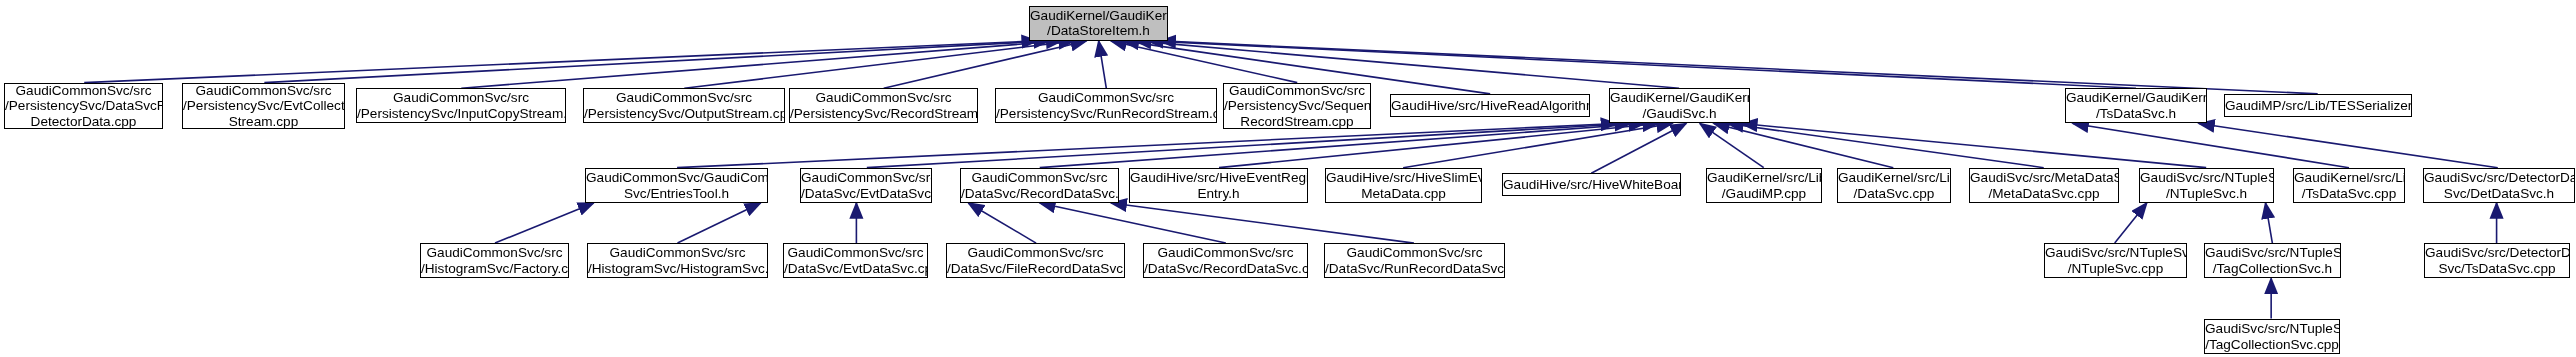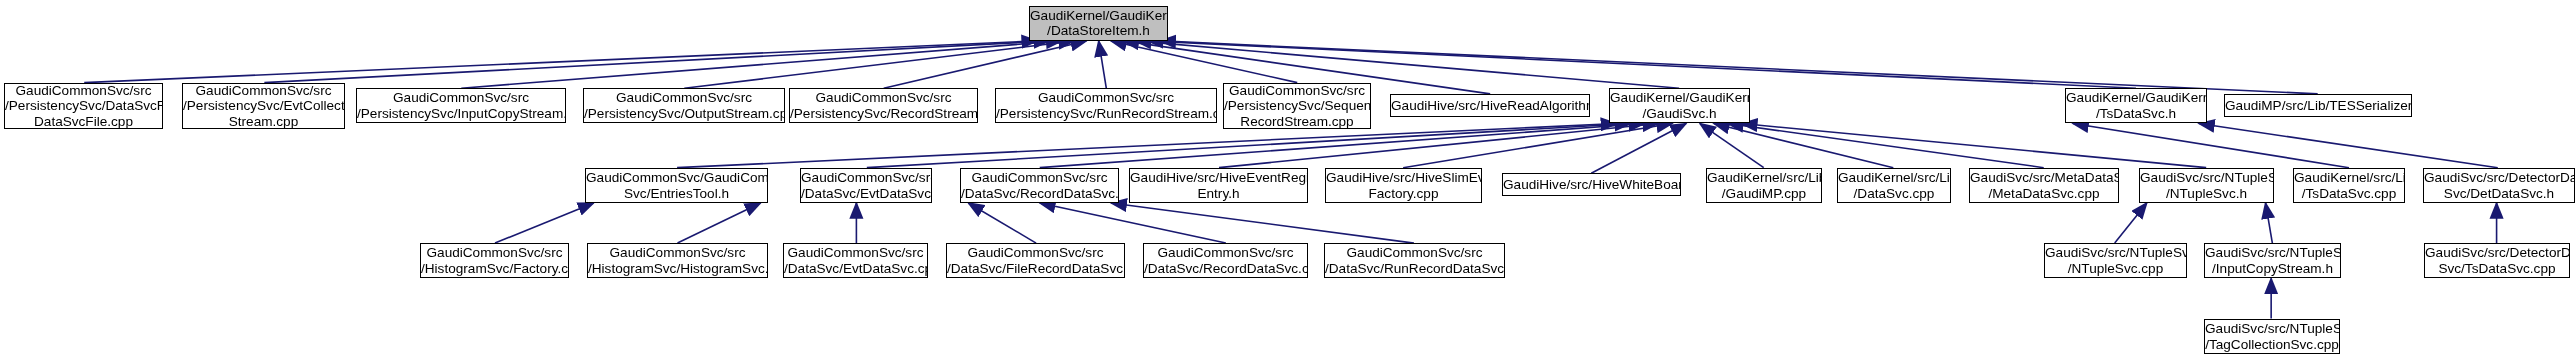--- a/index.html
+++ b/index.html
@@ -85,21 +85,21 @@
       <line x1="2830" y1="397" x2="2830" y2="347" stroke="#191970" stroke-width="2" marker-end="url(#arrow)"></line>
     </svg>
 
 <div class="node root" style="left: 1029px; top: 5.6px; width: 139px; height: 35px; background: rgb(191, 191, 191); border-color: rgb(0, 0, 0); color: rgb(0, 0, 0);">
       <div class="nl">GaudiKernel/GaudiKernel</div>
       <div class="nl">/DataStoreItem.h</div>
     </div>
     <div class="node" style="left: 4px; top: 83px; width: 159px; height: 46px; background: rgb(255, 255, 255); border-color: rgb(0, 0, 0); color: rgb(0, 0, 0);">
       <div class="nl">GaudiCommonSvc/src</div>
       <div class="nl">/PersistencySvc/DataSvcFile</div>
-      <div class="nl">DataSvcFile.cpp</div>
+      <div class="nl">DetectorData.cpp</div>
     </div>
     <div class="node" style="left: 182px; top: 83px; width: 163px; height: 46px; background: rgb(255, 255, 255); border-color: rgb(0, 0, 0); color: rgb(0, 0, 0);">
       <div class="nl">GaudiCommonSvc/src</div>
       <div class="nl">/PersistencySvc/EvtCollection</div>
       <div class="nl">Stream.cpp</div>
     </div>
     <div class="node" style="left: 356px; top: 88px; width: 210px; height: 35px; background: rgb(255, 255, 255); border-color: rgb(0, 0, 0); color: rgb(0, 0, 0);">
       <div class="nl">GaudiCommonSvc/src</div>
       <div class="nl">/PersistencySvc/InputCopyStream.cpp</div>
     </div>
@@ -145,21 +145,21 @@
     <div class="node" style="left: 960px; top: 168px; width: 159px; height: 35px; background: rgb(255, 255, 255); border-color: rgb(0, 0, 0); color: rgb(0, 0, 0);">
       <div class="nl">GaudiCommonSvc/src</div>
       <div class="nl">/DataSvc/RecordDataSvc.h</div>
     </div>
     <div class="node" style="left: 1129px; top: 168px; width: 179px; height: 35px; background: rgb(255, 255, 255); border-color: rgb(0, 0, 0); color: rgb(0, 0, 0);">
       <div class="nl">GaudiHive/src/HiveEventRegistry</div>
       <div class="nl">Entry.h</div>
     </div>
     <div class="node" style="left: 1325px; top: 168px; width: 157px; height: 35px; background: rgb(255, 255, 255); border-color: rgb(0, 0, 0); color: rgb(0, 0, 0);">
       <div class="nl">GaudiHive/src/HiveSlimEvent</div>
-      <div class="nl">Factory.cpp</div>
+      <div class="nl">MetaData.cpp</div>
     </div>
     <div class="node" style="left: 1502px; top: 173px; width: 179px; height: 23px; background: rgb(255, 255, 255); border-color: rgb(0, 0, 0); color: rgb(0, 0, 0);">
       <div class="nl">GaudiHive/src/HiveWhiteBoard.cpp</div>
     </div>
     <div class="node" style="left: 1706px; top: 168px; width: 116px; height: 35px; background: rgb(255, 255, 255); border-color: rgb(0, 0, 0); color: rgb(0, 0, 0);">
       <div class="nl">GaudiKernel/src/Lib</div>
       <div class="nl">/GaudiMP.cpp</div>
     </div>
     <div class="node" style="left: 1837px; top: 168px; width: 114px; height: 35px; background: rgb(255, 255, 255); border-color: rgb(0, 0, 0); color: rgb(0, 0, 0);">
       <div class="nl">GaudiKernel/src/Lib</div>
@@ -204,21 +204,21 @@
     <div class="node" style="left: 1324px; top: 243px; width: 181px; height: 35px; background: rgb(255, 255, 255); border-color: rgb(0, 0, 0); color: rgb(0, 0, 0);">
       <div class="nl">GaudiCommonSvc/src</div>
       <div class="nl">/DataSvc/RunRecordDataSvc.cpp</div>
     </div>
     <div class="node" style="left: 2044px; top: 243px; width: 143px; height: 35px; background: rgb(255, 255, 255); border-color: rgb(0, 0, 0); color: rgb(0, 0, 0);">
       <div class="nl">GaudiSvc/src/NTupleSvc</div>
       <div class="nl">/NTupleSvc.cpp</div>
     </div>
     <div class="node" style="left: 2204px; top: 243px; width: 137px; height: 35px; background: rgb(255, 255, 255); border-color: rgb(0, 0, 0); color: rgb(0, 0, 0);">
       <div class="nl">GaudiSvc/src/NTupleSvc</div>
-      <div class="nl">/InputCopyStream.h</div>
+      <div class="nl">/TagCollectionSvc.h</div>
     </div>
     <div class="node" style="left: 2424px; top: 243px; width: 146px; height: 35px; background: rgb(255, 255, 255); border-color: rgb(0, 0, 0); color: rgb(0, 0, 0);">
       <div class="nl">GaudiSvc/src/DetectorData</div>
       <div class="nl">Svc/TsDataSvc.cpp</div>
     </div>
     <div class="node" style="left: 2204px; top: 319px; width: 136px; height: 35px; background: rgb(255, 255, 255); border-color: rgb(0, 0, 0); color: rgb(0, 0, 0);">
       <div class="nl">GaudiSvc/src/NTupleSvc</div>
       <div class="nl">/TagCollectionSvc.cpp</div>
     </div>
   </div>

